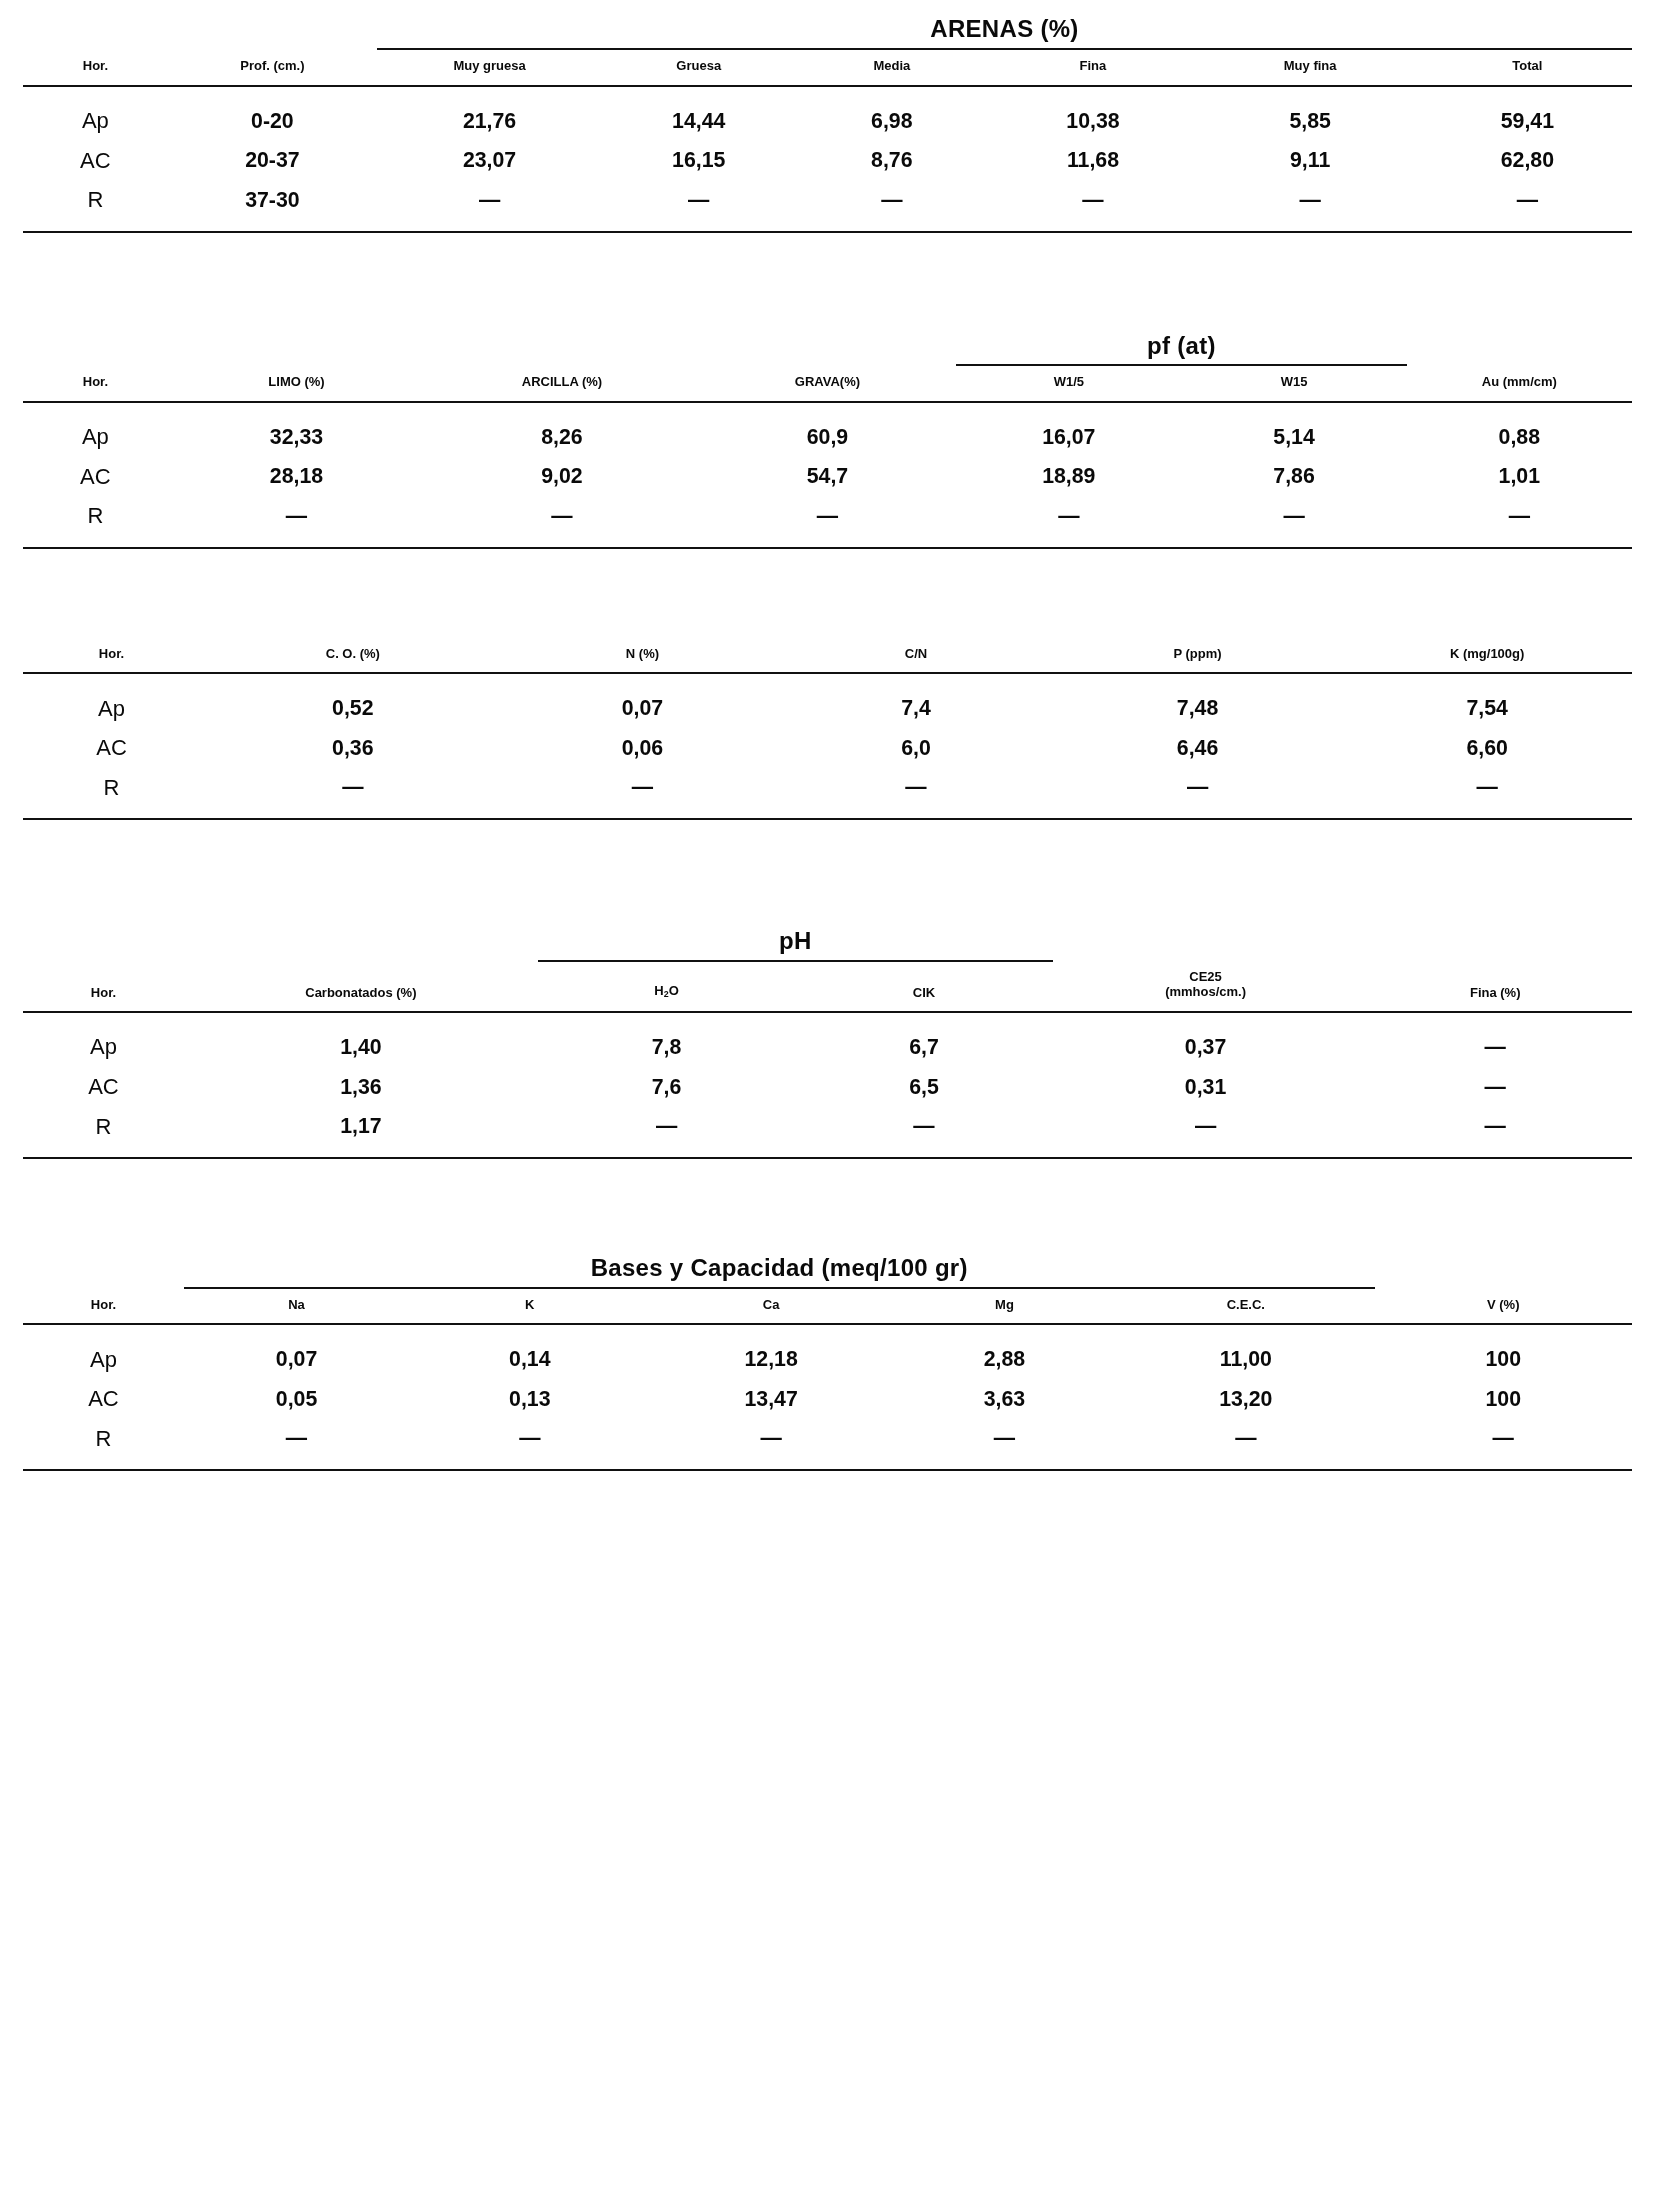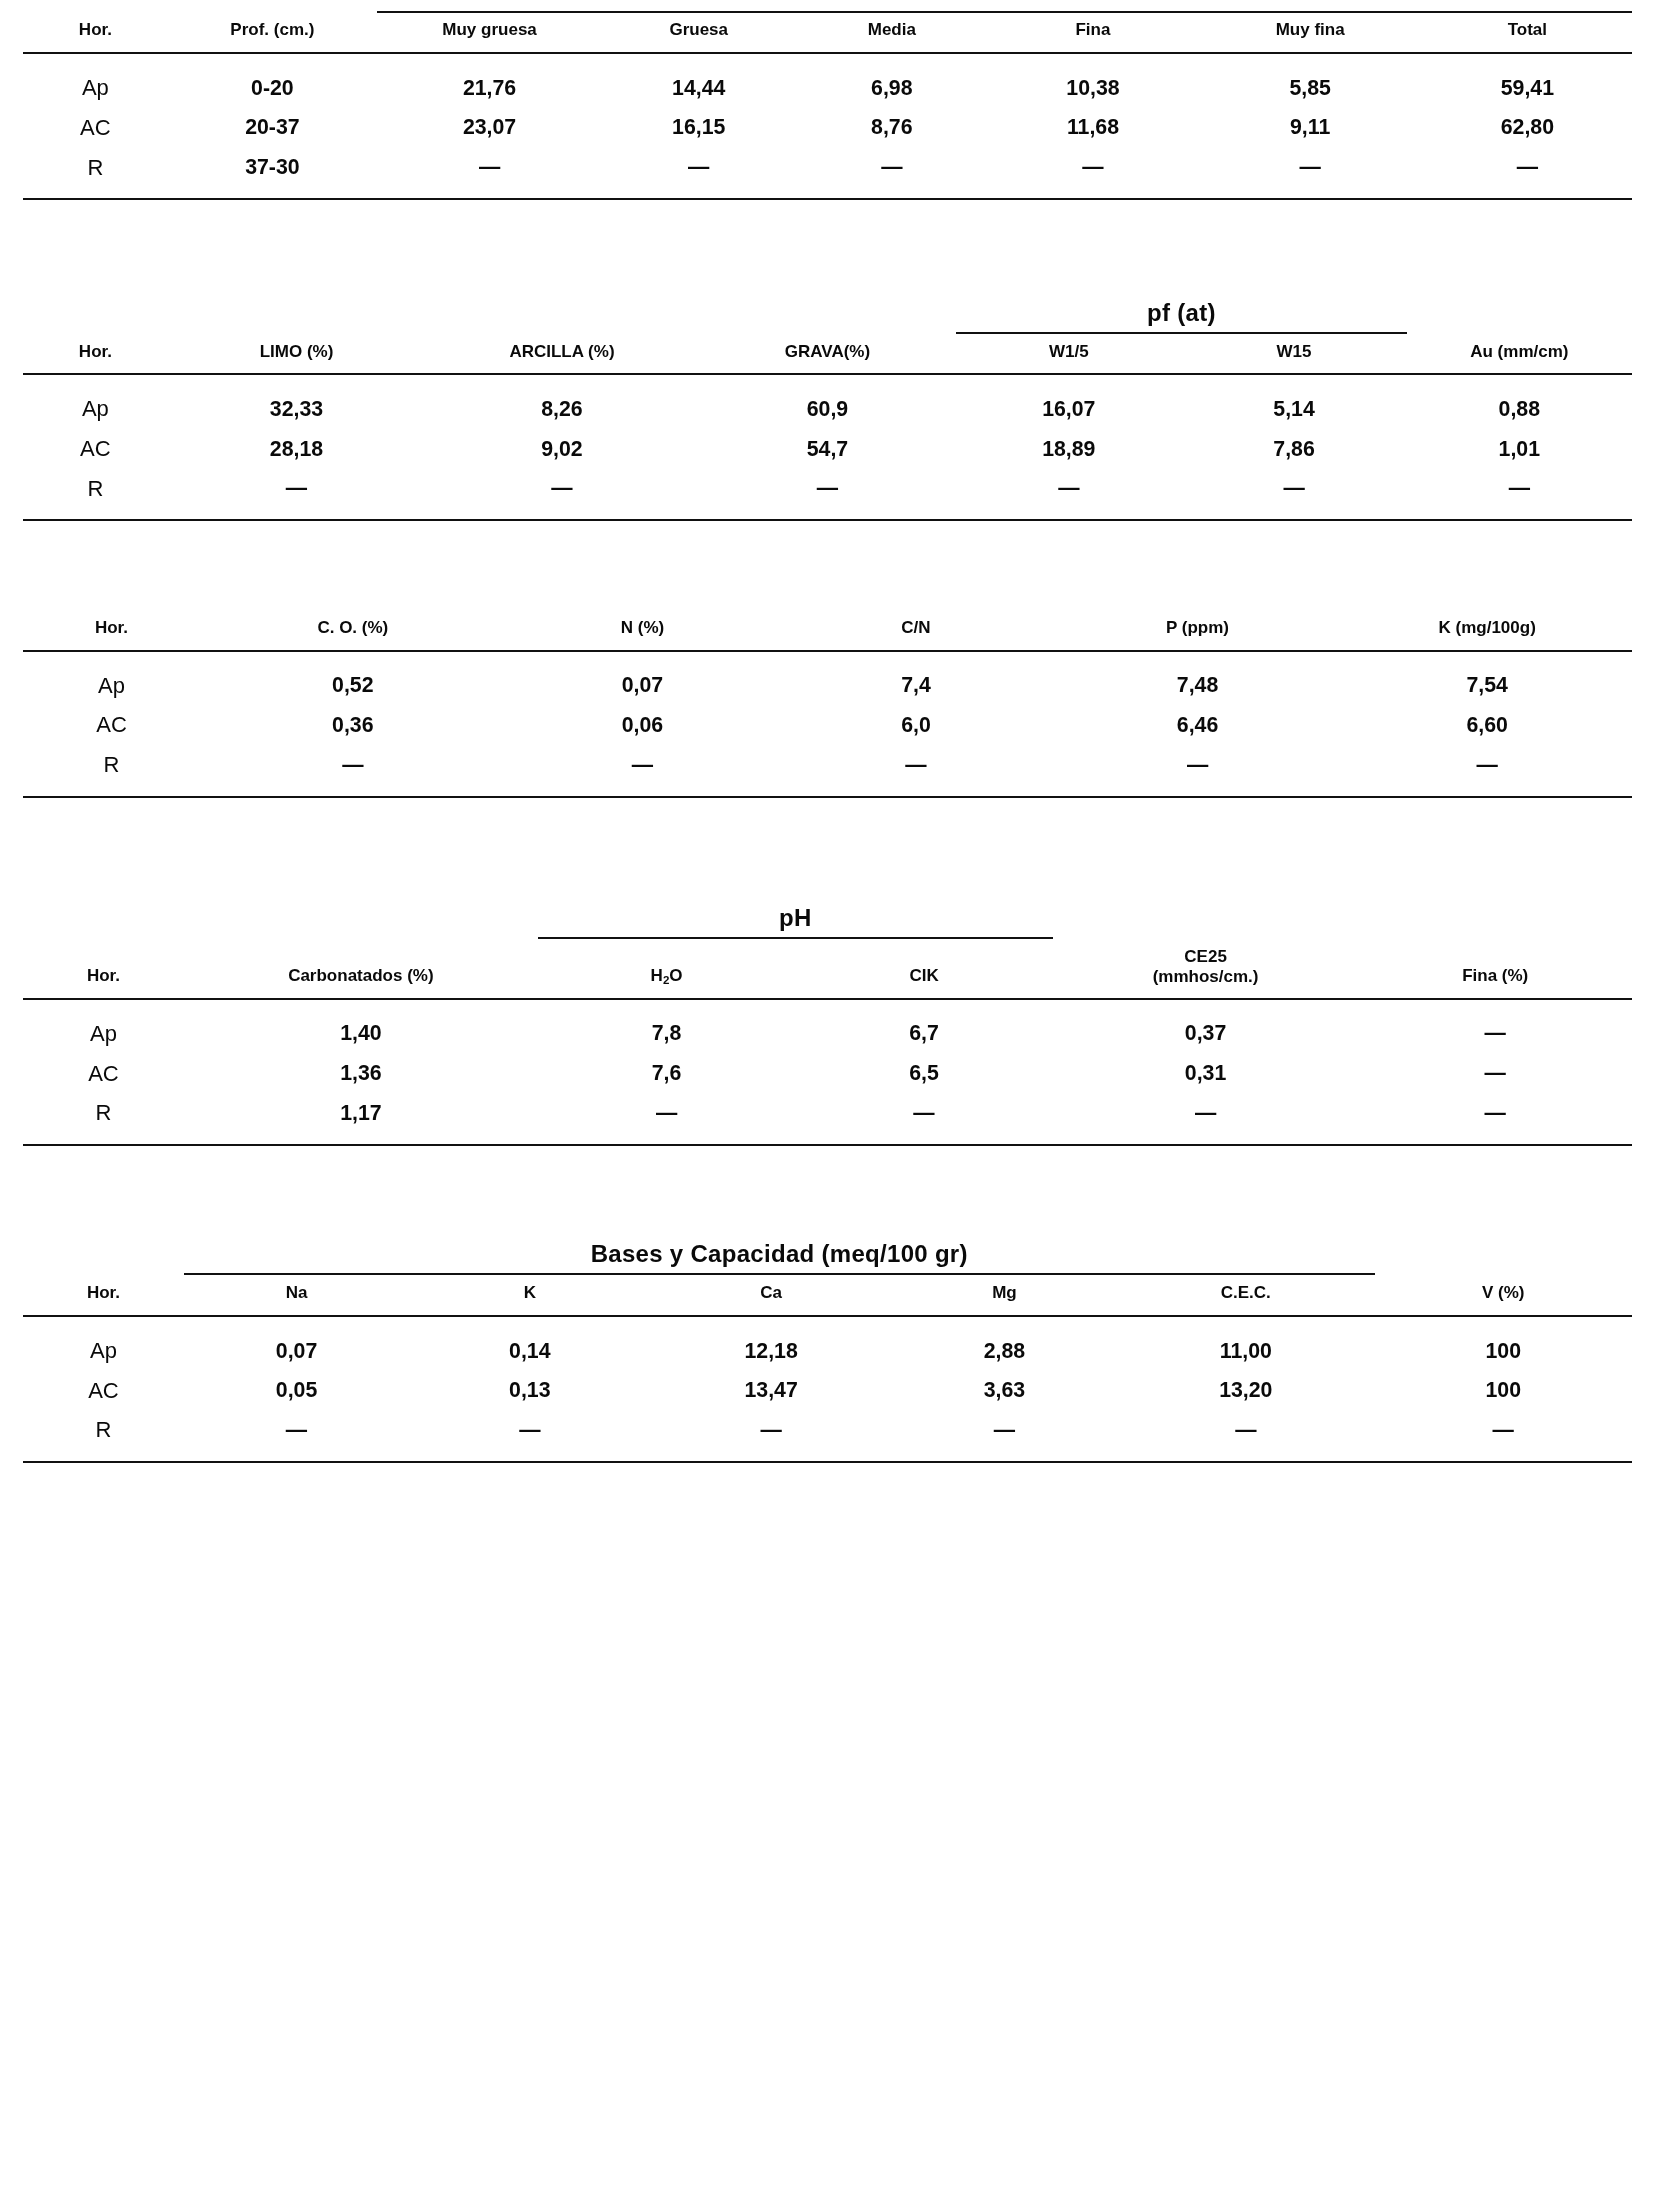--- a/index.html
+++ b/index.html
@@ -43,21 +43,21 @@
     padding: 0;
   }
   .grp-rule .rule-inner {
     border-bottom: 2.4px solid #111;
     height: 1px;
     width: 100%;
   }
 
   
   th.colhead {
-    font-size: 17px;
+    font-size: 13px;
     font-weight: bold;
     text-align: center;
     padding: 7.8px 5.8px 11.6px 5.8px;
     vertical-align: bottom;
     white-space: nowrap;
   }
   th.colhead.left-hor {
     text-align: center;
   }
   .rule-top {
@@ -105,20 +105,25 @@
         <col style="width:9%">
           <col style="width:13%">
           <col style="width:14%">
           <col style="width:12%">
         <col style="width:12%">
           <col style="width:13%">
           <col style="width:14%">
           <col style="width:13%">
       </colgroup>
       <tbody>
+          <tr>
+        <td></td>
+        <td></td>
+        <td class="grp-title" colspan="6">ARENAS (%)</td>
+      </tr>
       <tr>
         <td class="grp-rule"></td>
         <td class="grp-rule"></td>
         <td class="grp-rule" colspan="6">
               <div class="rule-inner"></div>
             </td>
       </tr>
       <tr>
         <th class="colhead left-hor">Hor.</th>
         <th class="colhead">Prof. (cm.)</th>

